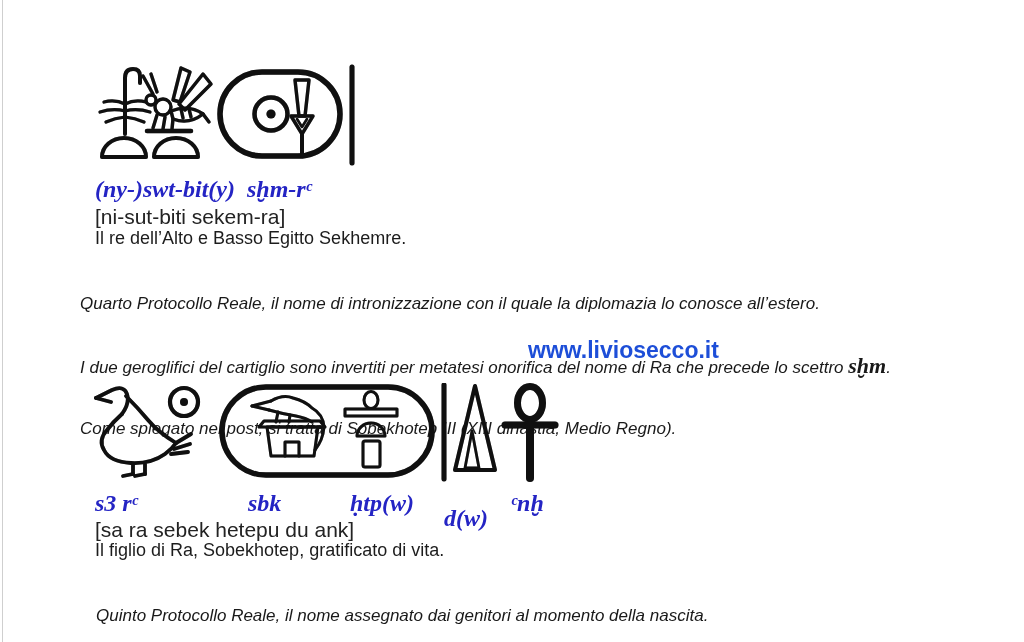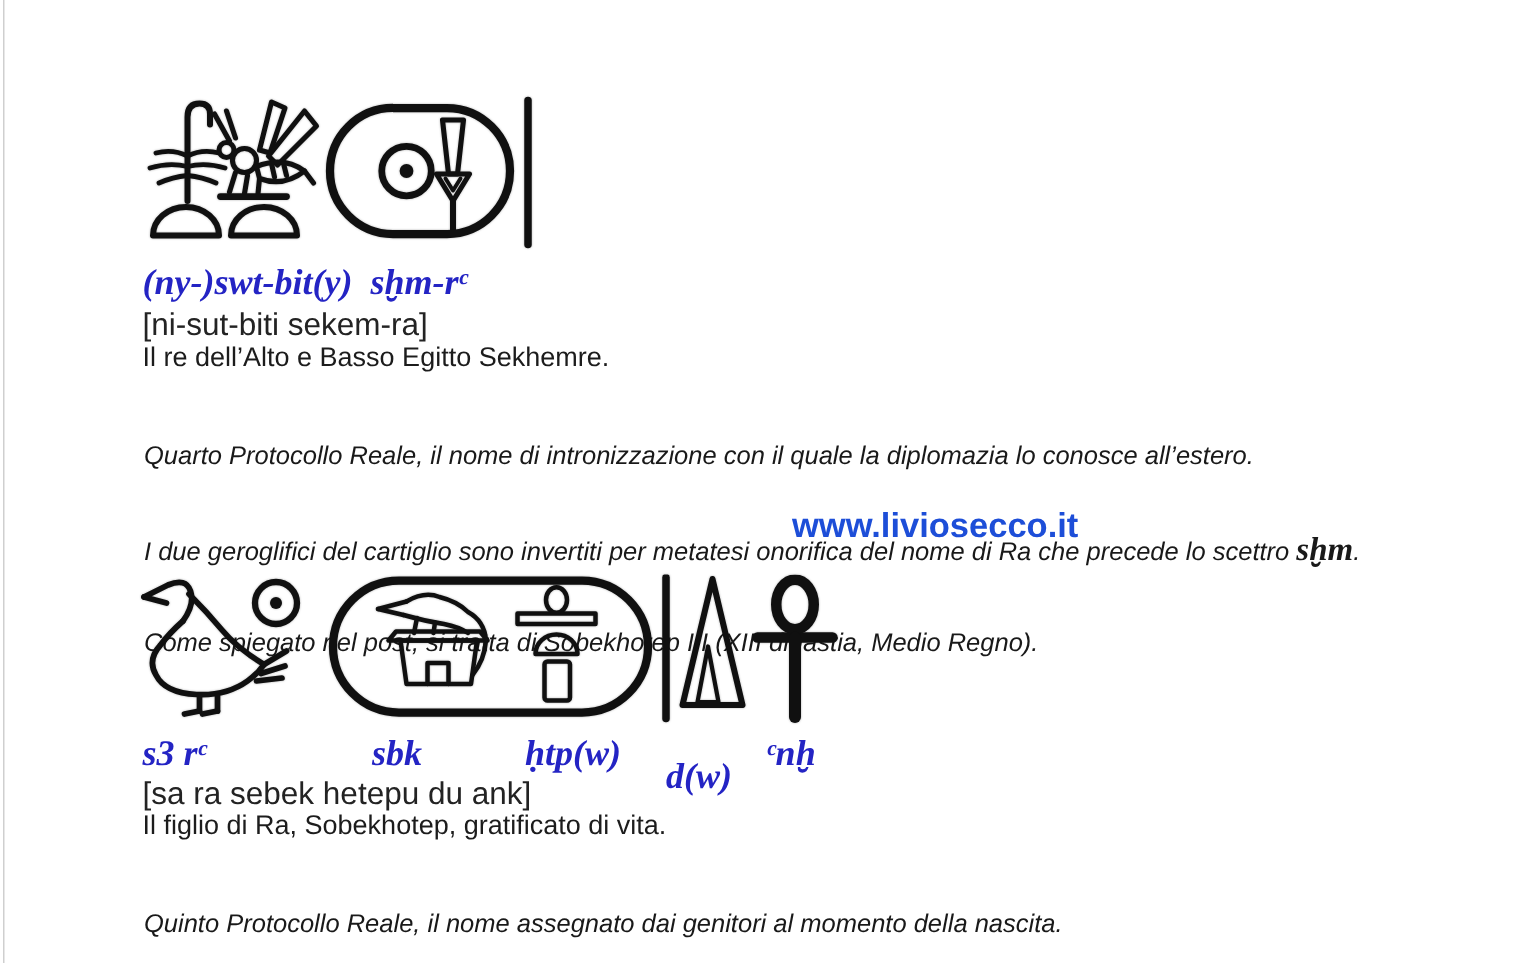--- a/index.html
+++ b/index.html
@@ -77,21 +77,21 @@
           <path d="M209,70 V92" stroke-width="4"></path>
         </g>
       </g>
       <path d="M259,3 V99" stroke-width="5"></path>
     </svg>
   </div>
 
   <div class="abs translit" style="left:95px;top:176px;">(ny-)swt-bit(y)  sḫm-rᶜ</div>
   <div class="abs phonetic" style="left:95px;top:205px;text-align:right;">[ni-sut-biti sekem-ra]</div>
   <div class="abs translation" style="left:95px;top:228px;">Il re dell’Alto e Basso Egitto Sekhemre.</div>
-  <div class="abs notes" style="left:96px;top:253px;font-style:italic;">
+  <div class="abs notes" style="left:80px;top:253px;font-style:italic;">
     <div>Quarto Protocollo Reale, il nome di intronizzazione con il quale la diplomazia lo conosce all’estero.</div>
     <div><span>I due geroglifici del cartiglio sono invertiti per metatesi onorifica del nome di Ra che precede lo scettro </span><span class="note-term">sḫm</span><span>.</span></div>
     <div>Come spiegato nel post, si tratta di Sobekhotep III (XIII dinastia, Medio Regno).</div>
   </div>
 
   <div class="abs watermark" style="left:528px;top:337px;">www.liviosecco.it</div>
 
   <div class="abs" style="left:93px;top:383px;">
     <svg class="glyphs" width="470" height="100" viewBox="0 0 470 100" stroke="#101010" fill="none" stroke-linecap="round" stroke-linejoin="round">
 

